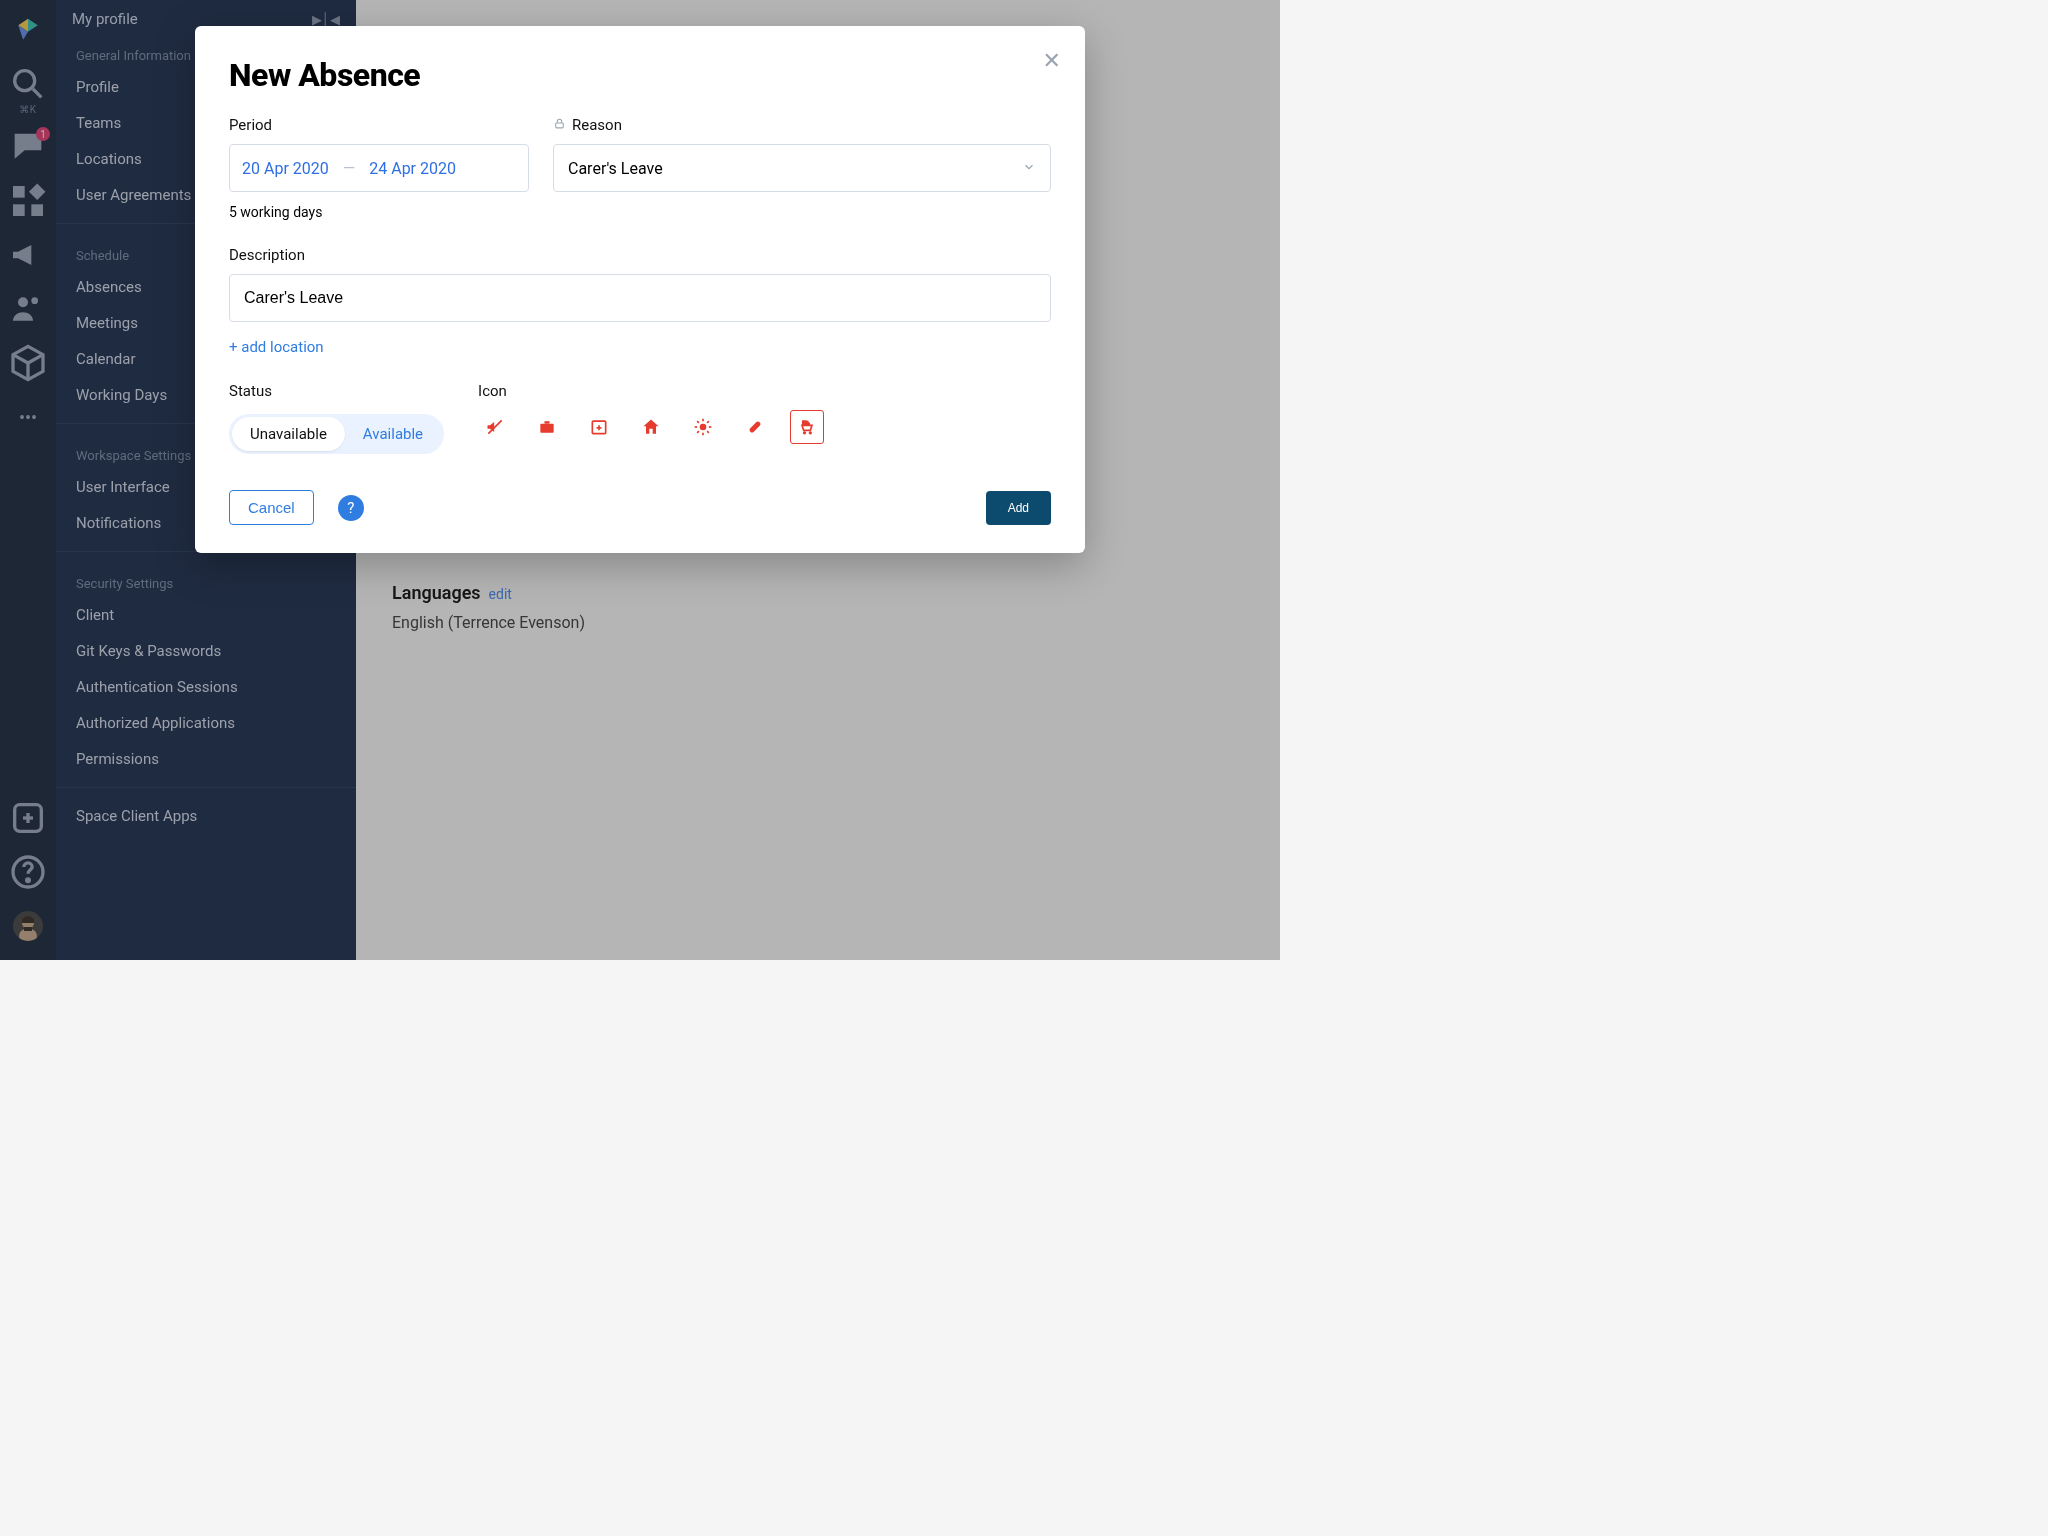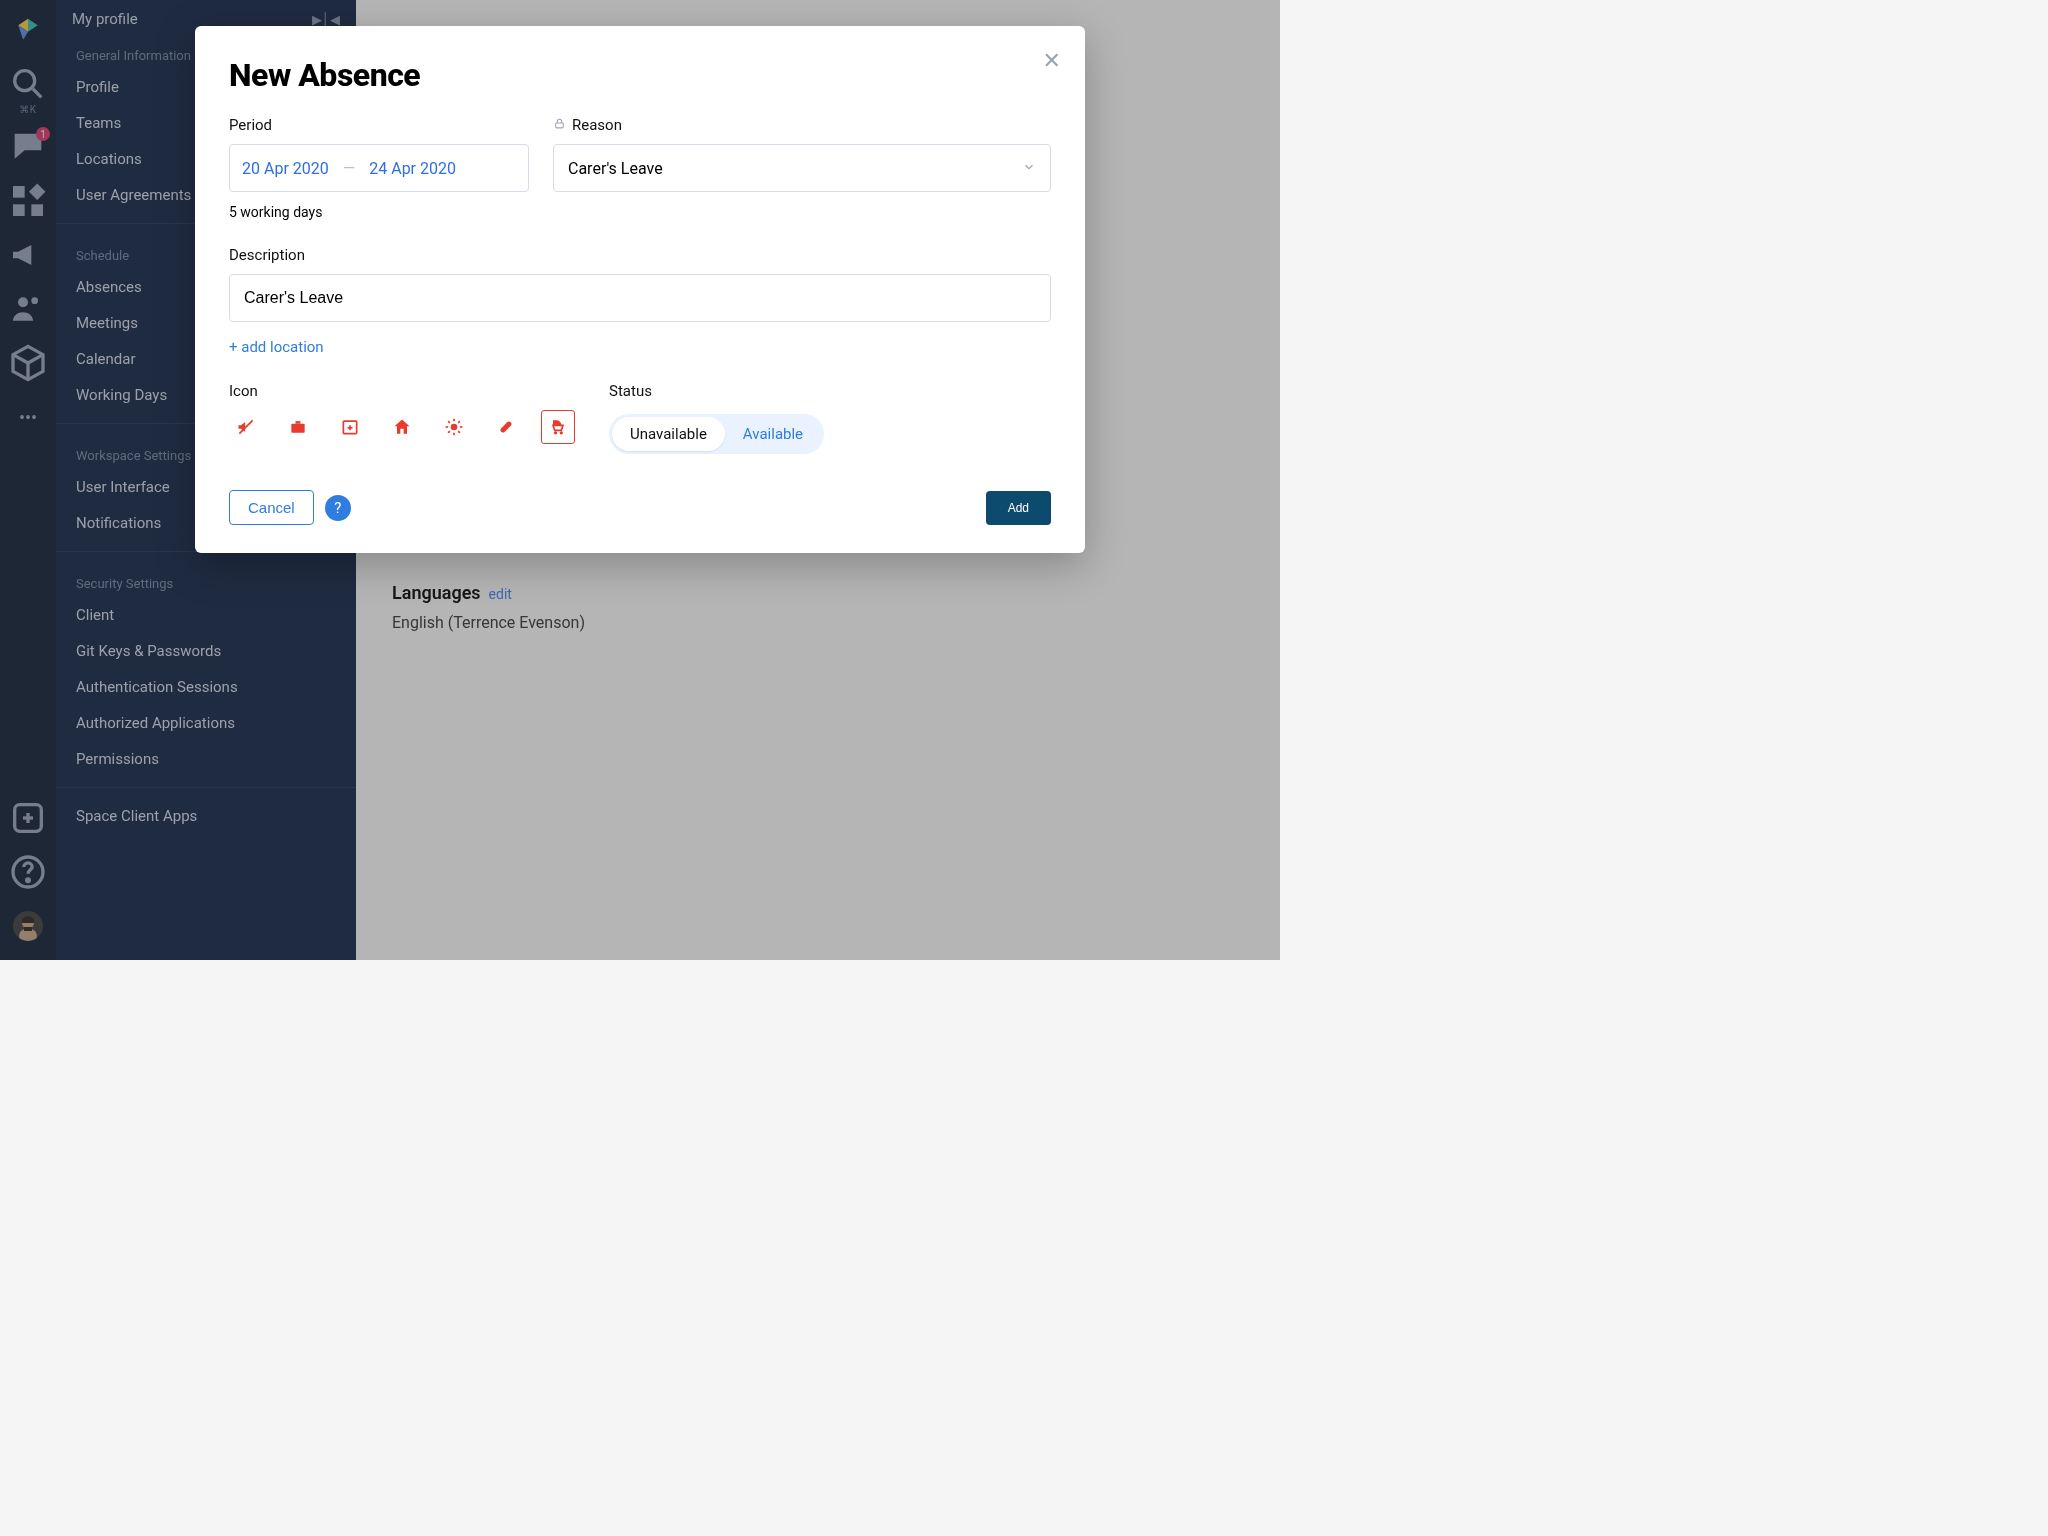--- a/index.html
+++ b/index.html
@@ -64,21 +64,21 @@
   .toggle .seg { padding: 0 18px; height: 34px; display:flex; align-items:center; border-radius: 18px; font-size: 15px; cursor:pointer; }
   .toggle .seg.active-white { background: #fff; color: #111; box-shadow: 0 1px 2px rgba(0,0,0,0.08); }
   .toggle .seg.available { color: #2f7de1; }
 
   .icon-strip { display: flex; gap: 18px; align-items: center; }
   .ico { width: 34px; height: 34px; display:flex; align-items:center; justify-content:center; color: #e63b2e; cursor:pointer; border-radius:3px; }
   .ico.selected { border: 1.5px solid #e63b2e; }
   .ico svg { width: 20px; height: 20px; }
 
   .modal-footer { display: flex; justify-content: space-between; align-items: center; margin-top: 36px; }
-  .footer-left { display:flex; align-items:center; gap: 11px; }
+  .footer-left { display:flex; align-items:center; gap: 24px; }
   .btn-cancel { border: 1px solid #2f7de1; color: #2f7de1; background:#fff; padding: 8px 18px; border-radius: 4px; font-size: 15px; cursor:pointer; }
   .help-dot { width: 26px; height: 26px; border-radius: 50%; background: #2f7de1; color:#fff; display:flex; align-items:center; justify-content:center; font-size: 15px; cursor:pointer; }
   .btn-add { background: #0c4a6e; color:#fff; border:none; padding: 10px 22px; border-radius: 4px; font-size: 12px; cursor:pointer; }
 
 </style>
 </head>
 <body>
 
 <div class="app">
 
@@ -291,20 +291,28 @@
       </div>
 
       <div class="section-gap">
         <div class="lbl">Description</div>
         <input class="text-input" value="Carer's Leave" style="">
         <div class="add-loc">+ add location</div>
       </div>
 
       <div class="section-gap status-row">
         <div>
+          <div class="lbl">Status</div>
+          <div class="toggle" style="margin-top:4px;">
+            <div class="seg active-white">Unavailable</div>
+            <div class="seg available">Available</div>
+          </div>
+        </div>
+
+        <div>
           <div class="lbl">Icon</div>
           <div class="icon-strip" style="margin-top:4px;">
             <div class="ico">
               <svg viewBox="0 0 24 24" fill="#e63b2e">
                   <path d="M3 10v4h3l5 4V6l-5 4H3z"></path>
                   <line x1="4" y1="20" x2="20" y2="4" stroke="#e63b2e" stroke-width="2"></line>
                 </svg>
             </div>
             <div class="ico">
               <svg viewBox="0 0 24 24" fill="#e63b2e">
@@ -347,28 +355,20 @@
             <div class="ico selected">
               <svg viewBox="0 0 24 24" fill="#e63b2e">
                   <path d="M6 4v6h10a6 6 0 00-6-6H6z"></path>
                   <path d="M6 10h12l-2 6H8l-2-6z" fill="none" stroke="#e63b2e" stroke-width="2"></path>
                   <circle cx="9" cy="19" r="2"></circle>
                   <circle cx="16" cy="19" r="2"></circle>
                 </svg>
             </div>
           </div>
         </div>
-
-        <div>
-          <div class="lbl">Status</div>
-          <div class="toggle" style="margin-top:4px;">
-            <div class="seg active-white">Unavailable</div>
-            <div class="seg available">Available</div>
-          </div>
-        </div>
       </div>
 
       <div class="modal-footer">
         <div class="footer-left">
           <button class="btn-cancel">Cancel</button>
           <div class="help-dot">?</div>
         </div>
         <button class="btn-add">Add</button>
       </div>
     </div>

